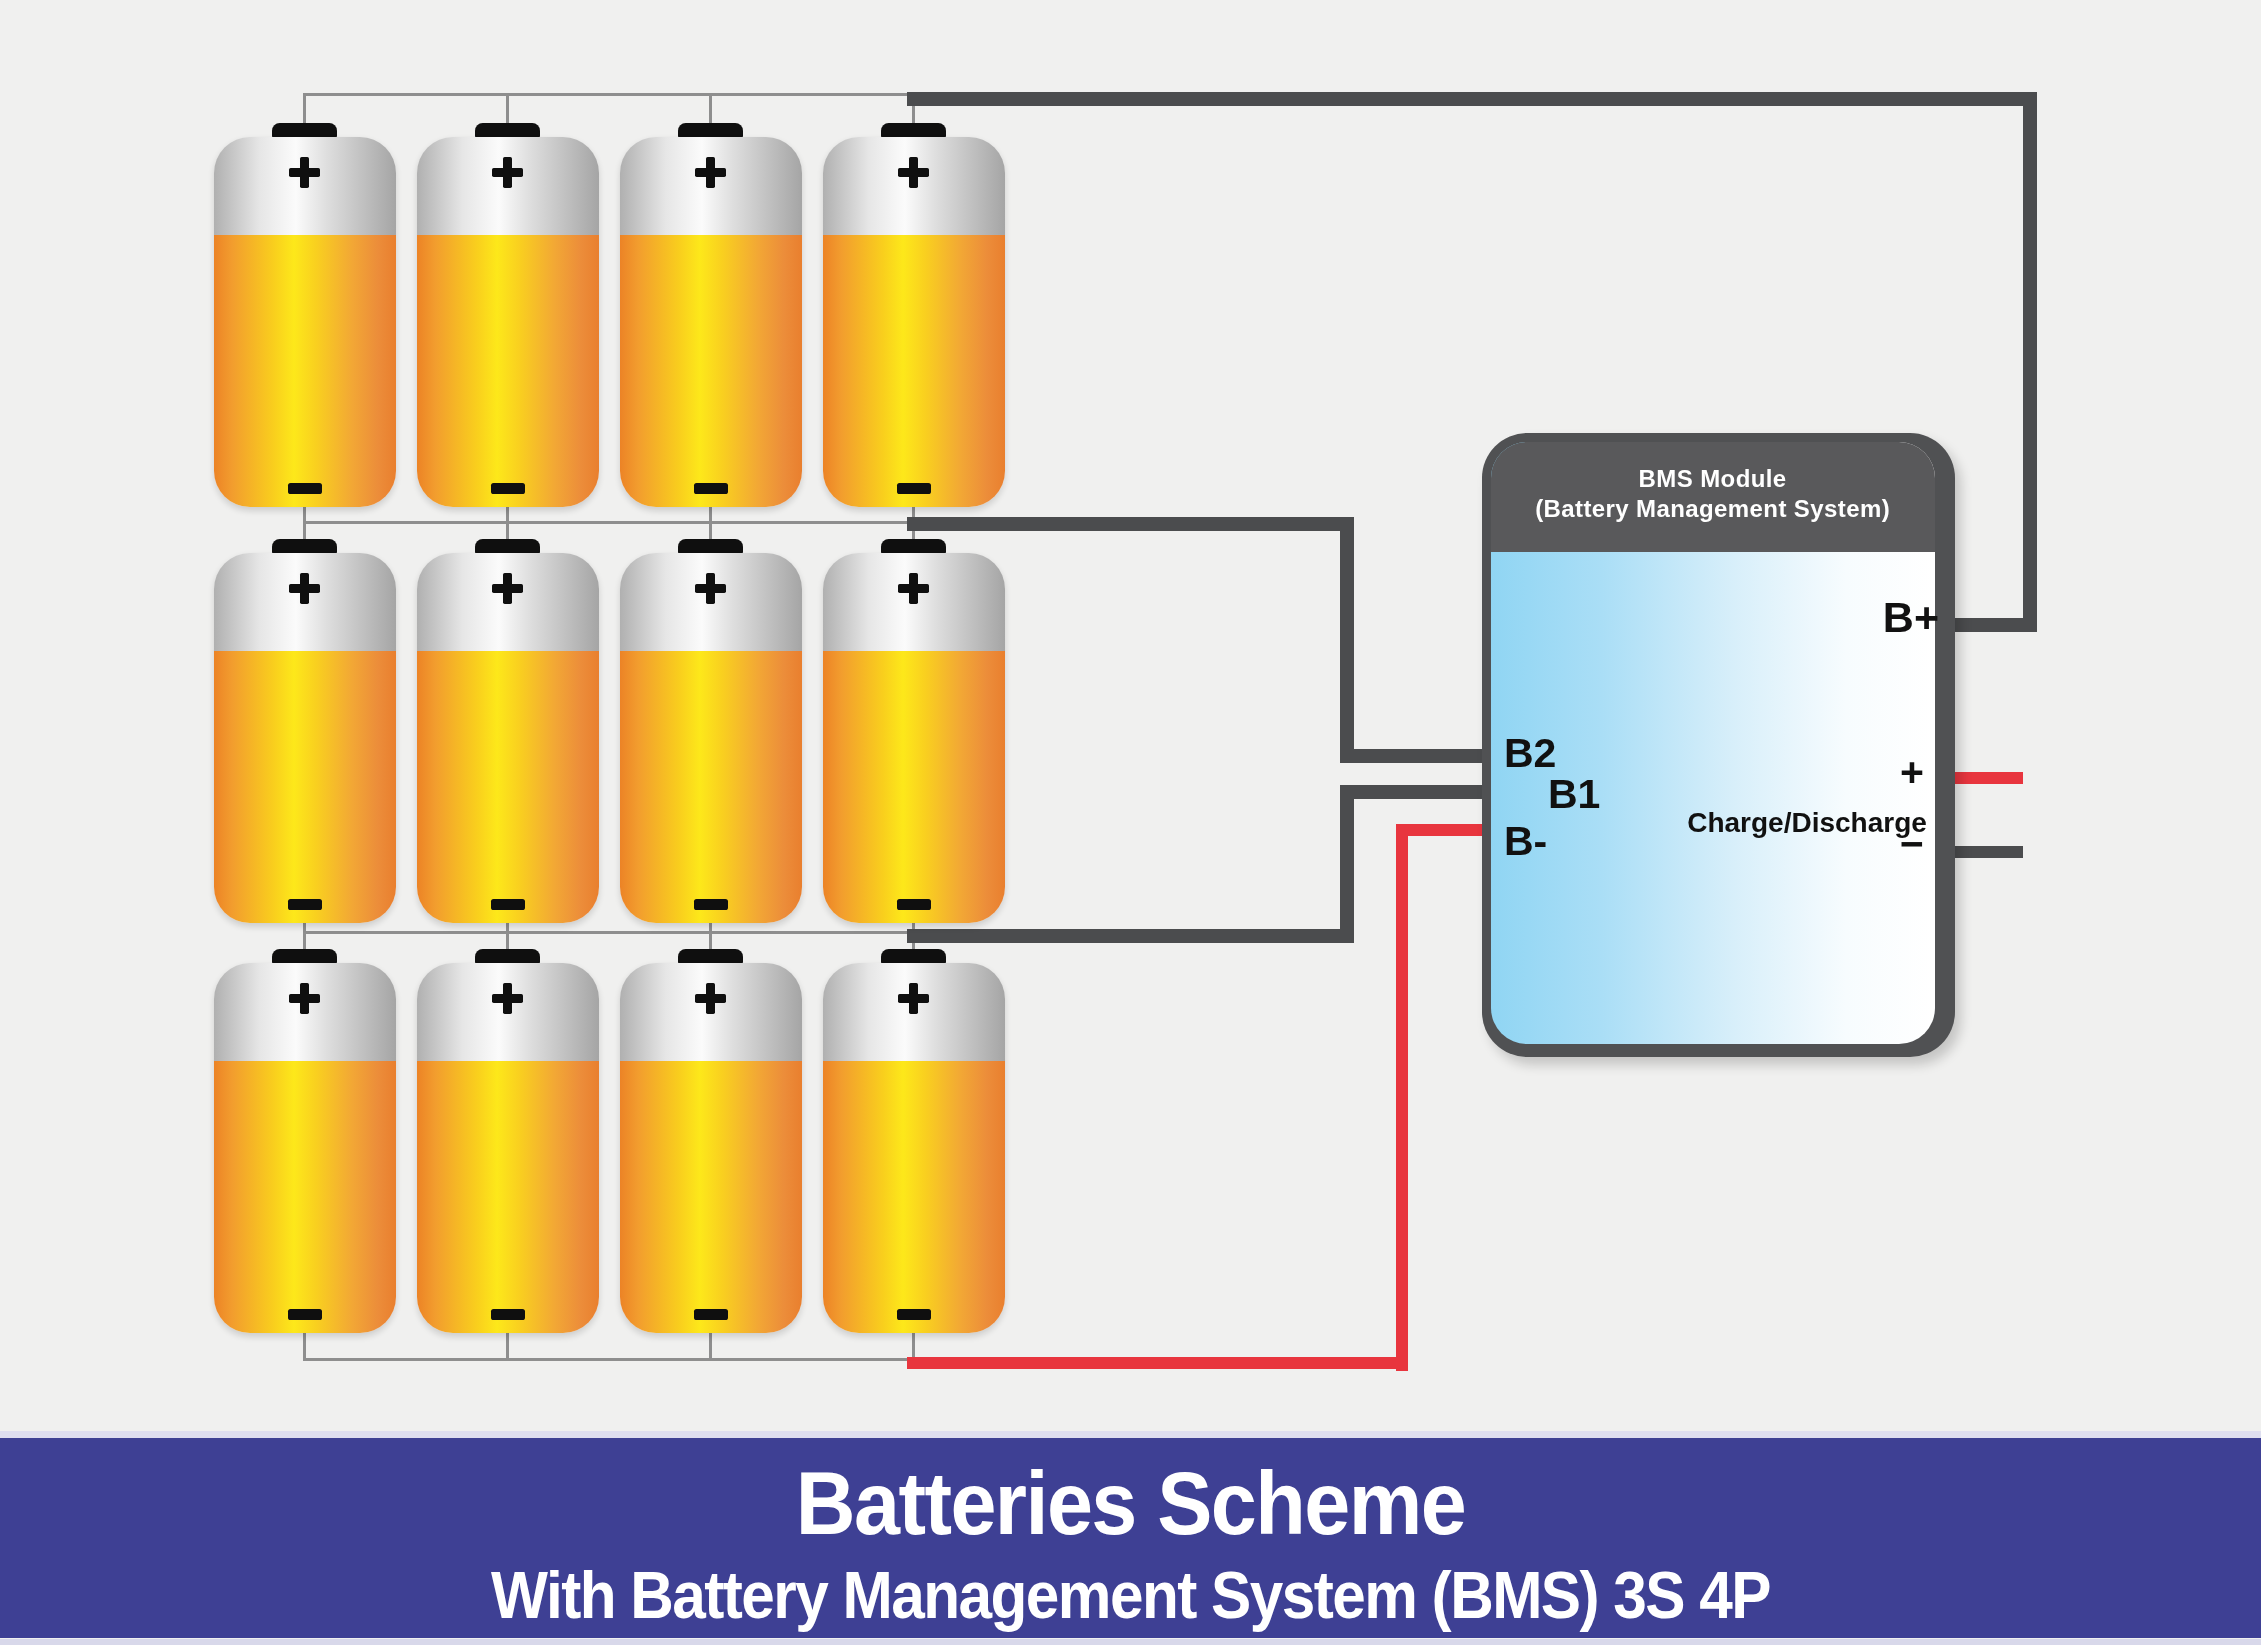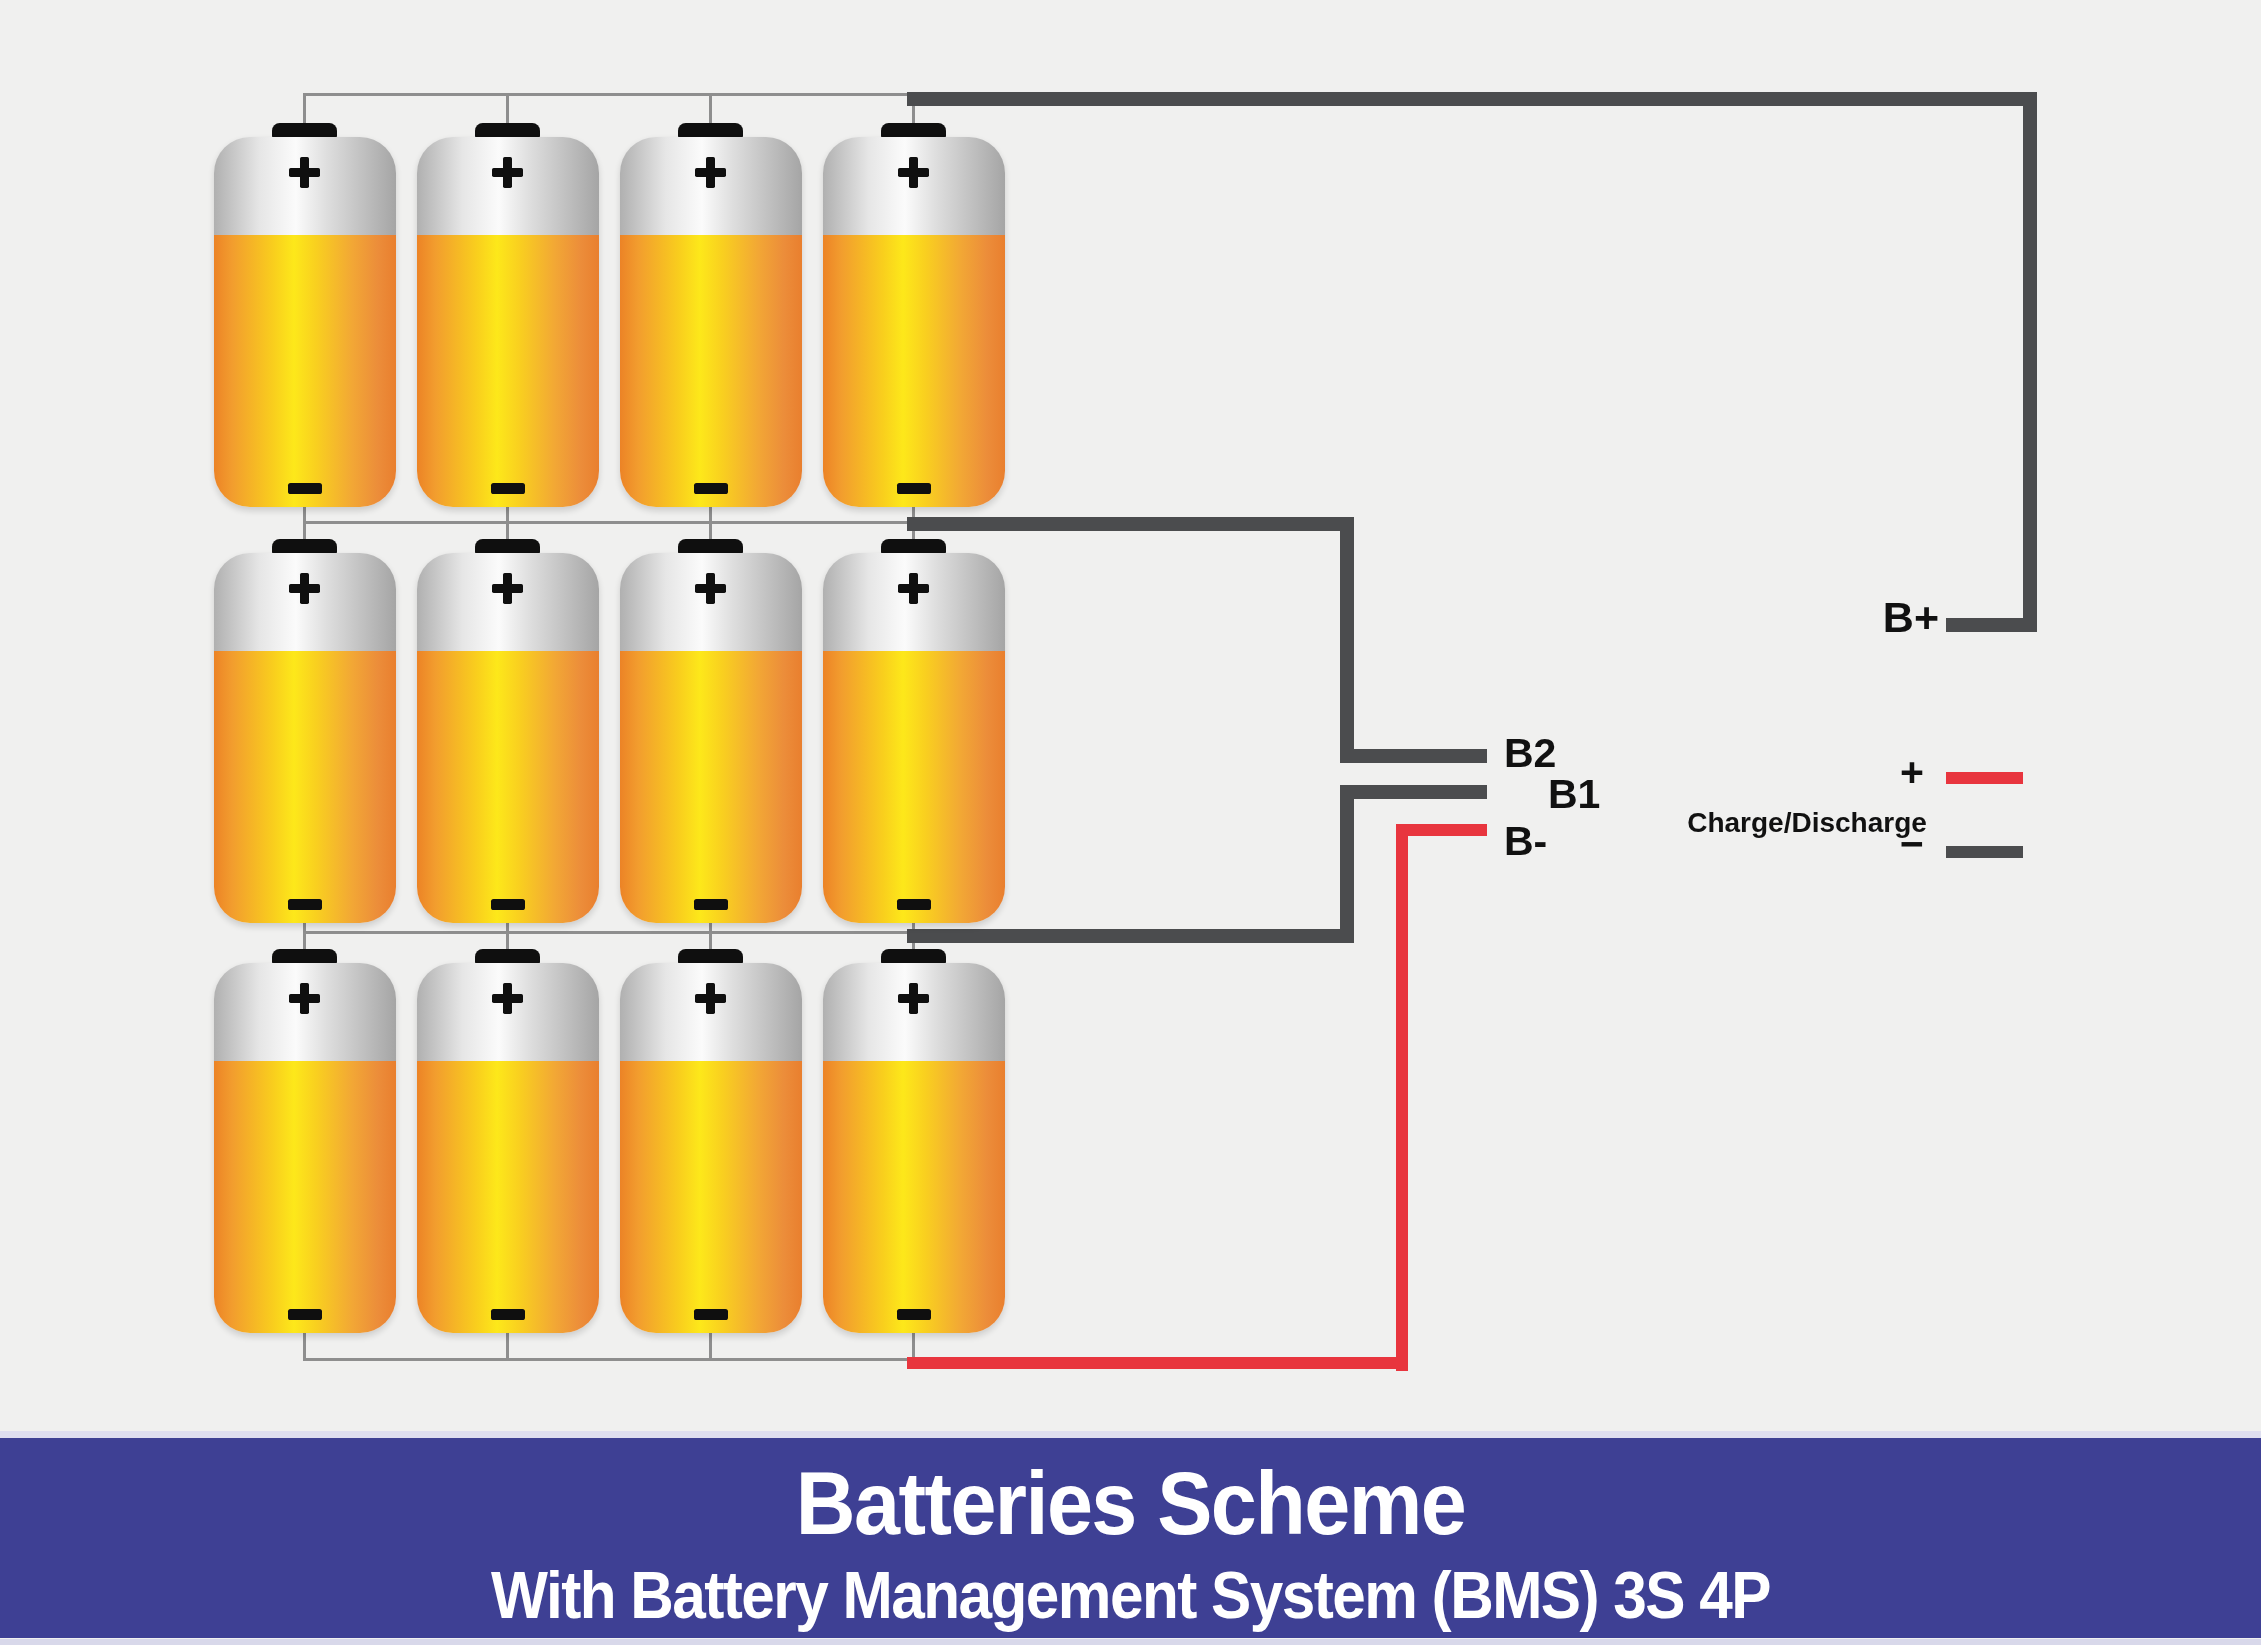--- a/index.html
+++ b/index.html
@@ -289,20 +289,28 @@
               <div class="v"></div>
             </div>
           </div>
           <div class="bat-orange">
             <div class="minus-icon"></div>
           </div>
         </div>
       </div>
     </div>
 
+  <div id="bms">
+    <div id="bms-inner">
+      <div id="bms-header">
+        <div>BMS Module</div>
+        <div>(Battery Management System)</div>
+      </div>
+    </div>
+  </div>
 
   <div class="bms-pin" id="pin-bplus">B+</div>
   <div class="bms-pin" id="pin-b2">B2</div>
   <div class="bms-pin" id="pin-b1">B1</div>
   <div class="bms-pin" id="pin-bminus">B-</div>
   <div class="bms-pin" id="charge-plus">+</div>
   <div class="bms-pin" id="charge-minus">−</div>
   <div id="charge-label">Charge/Discharge</div>
 
   <div id="strip-top"></div>

